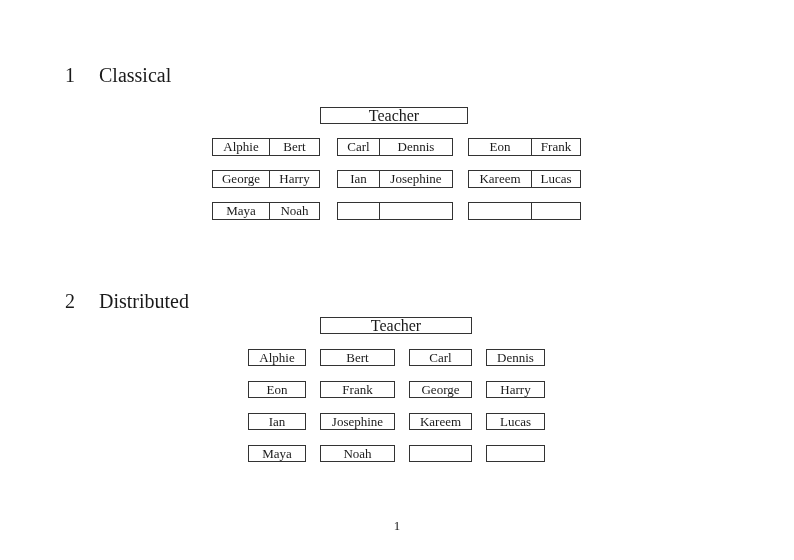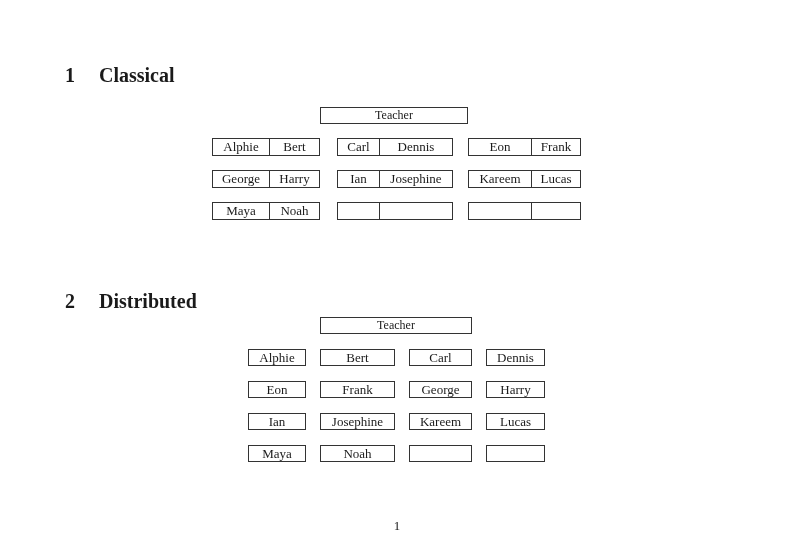--- a/index.html
+++ b/index.html
@@ -9,36 +9,36 @@
     position: relative;
     font-family: "Liberation Serif", serif;
     color: #1a1a1a;
     overflow: hidden;
   }
 
   
   .sec-heading {
     position: absolute;
     left: 65px;
-    font-weight: bold;
+    font-weight: normal;
     font-size: 20px;
     line-height: 23px;
     white-space: nowrap;
   }
   .h-classical   { top: 64px; }
   .h-distributed { top: 290px; }
   .sec-num { display: inline-block; width: 34px; }
 
   
   .teacher-box {
     position: absolute;
     box-sizing: border-box;
     border: 1px solid #333;
     text-align: center;
-    font-size: 12px;
+    font-size: 16px;
     line-height: 15px;
     height: 17px;
   }
   .t-classical   { left: 320px; top: 107px; width: 148px; }
   .t-distributed { left: 320px; top: 317px; width: 152px; }
 
   
   .desk {
     position: absolute;
     box-sizing: border-box;

